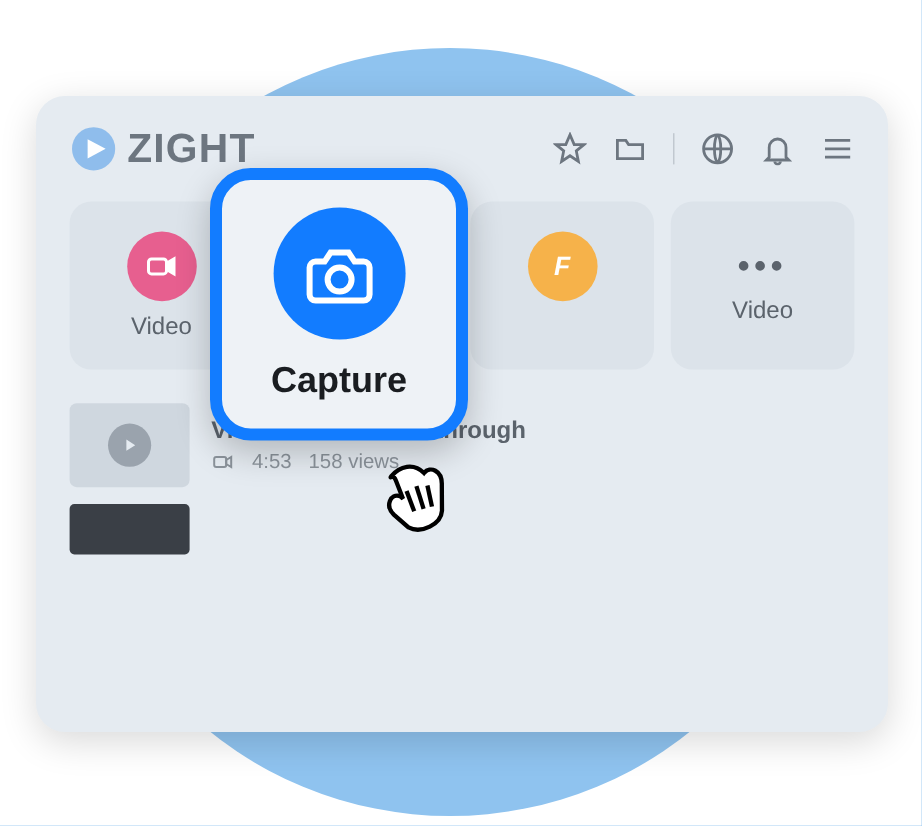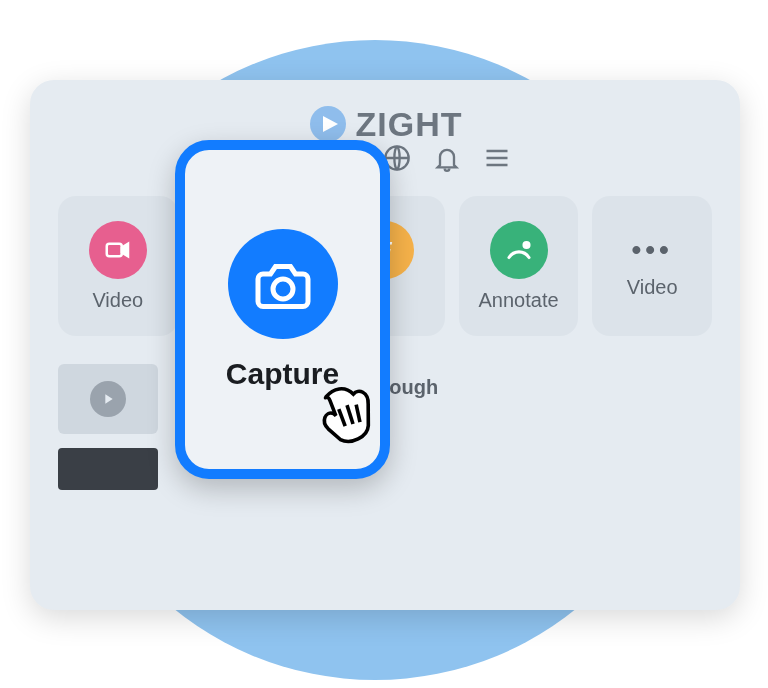--- a/index.html
+++ b/index.html
@@ -30,21 +30,20 @@
     border-radius: 24px;
     box-shadow: 0 8px 30px rgba(0,0,0,0.15);
     padding: 24px 28px;
     filter: blur(0.4px);
   }
   .header {
     display: flex;
     align-items: center;
     justify-content: space-between;
     margin-bottom: 24px;
-    flex-direction: column;
   }
   .brand {
     display: flex;
     align-items: center;
     gap: 8px;
   }
   .brand-logo {
     width: 40px;
     height: 40px;
   }
@@ -125,21 +124,21 @@
     border-radius: 4px;
     margin-top: 8px;
     margin-left: 0;
   }
   
   .capture-card {
     position: absolute;
     left: 175px;
     top: 140px;
     width: 215px;
-    height: 339px;
+    height: 227px;
     background: #eef2f6;
     border: 10px solid #127cff;
     border-radius: 34px;
     display: flex;
     flex-direction: column;
     align-items: center;
     justify-content: center;
     gap: 18px;
     box-shadow: 0 10px 28px rgba(0,0,0,0.22);
     z-index: 5;
@@ -213,29 +212,20 @@
           </svg>
       </div>
       <div class="tile-label">Video</div>
     </div>
     <div class="tile" style="visibility:hidden"></div>
     <div class="tile">
       <div class="tile-circle c-gif">
         <span class="gif-text">F</span>
       </div>
       <div class="tile-label" style="visibility:hidden">GIF</div>
-    </div>
-    <div class="tile">
-      <div class="tile-circle c-annotate">
-        <svg width="30" height="30" viewBox="0 0 24 24" fill="none" stroke="#fff" stroke-width="2.5" stroke-linecap="round">
-            <path d="M4 18c4-6 12-6 16 0"></path>
-            <circle cx="18" cy="8" r="2" fill="#fff"></circle>
-          </svg>
-      </div>
-      <div class="tile-label">Annotate</div>
     </div>
     <div class="tile">
       <div class="more-dots">•••</div>
       <div class="tile-label">Video</div>
     </div>
   </div>
 
   <div class="list-row">
     <div class="thumb">
       <div class="play-btn">

